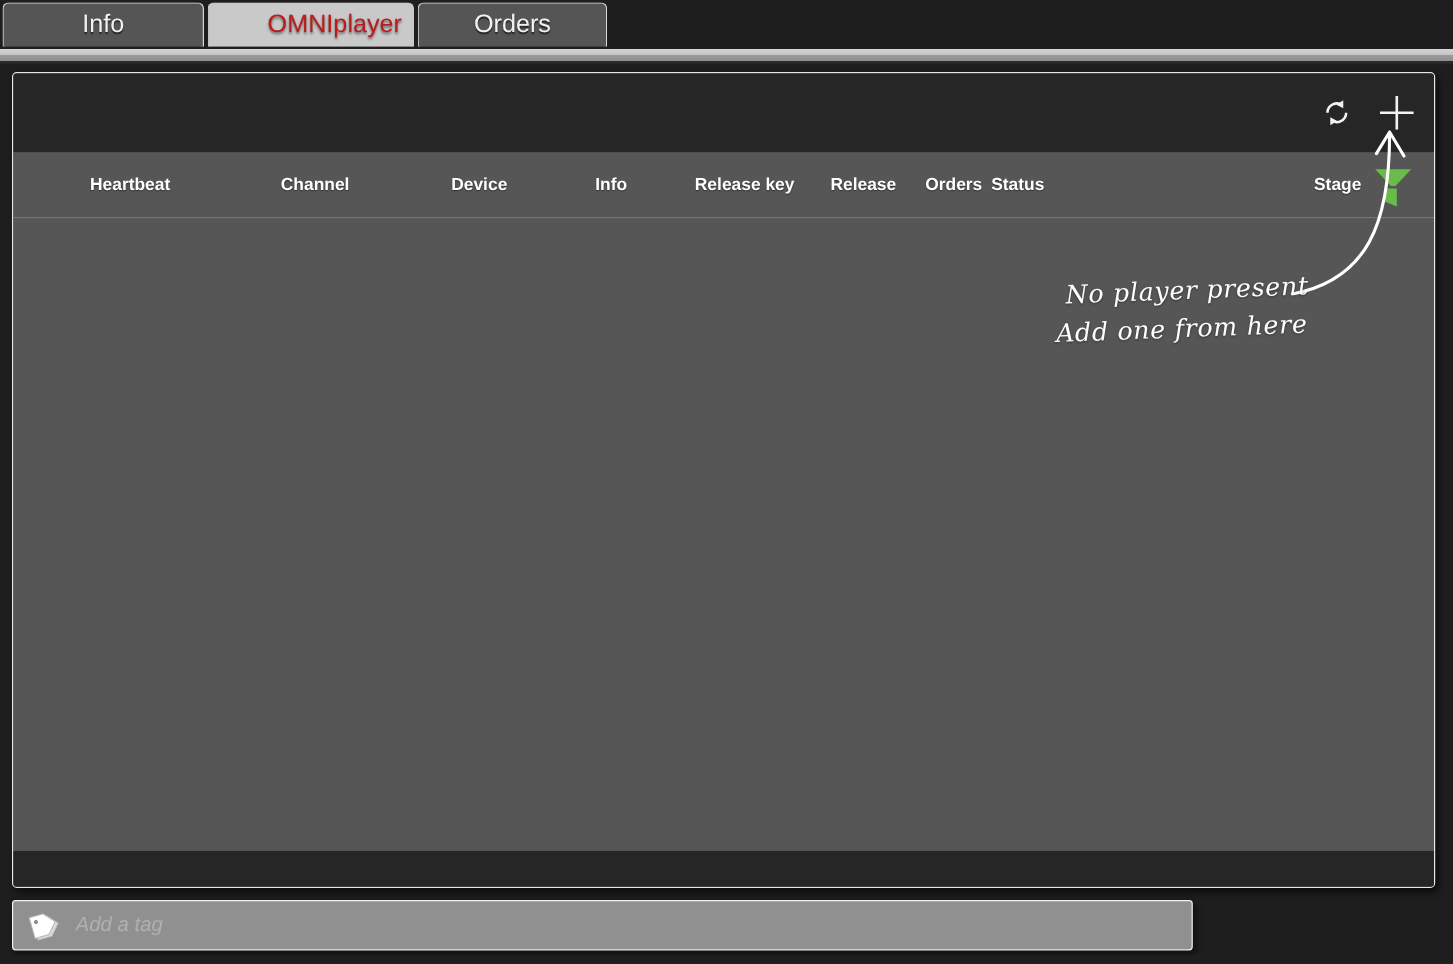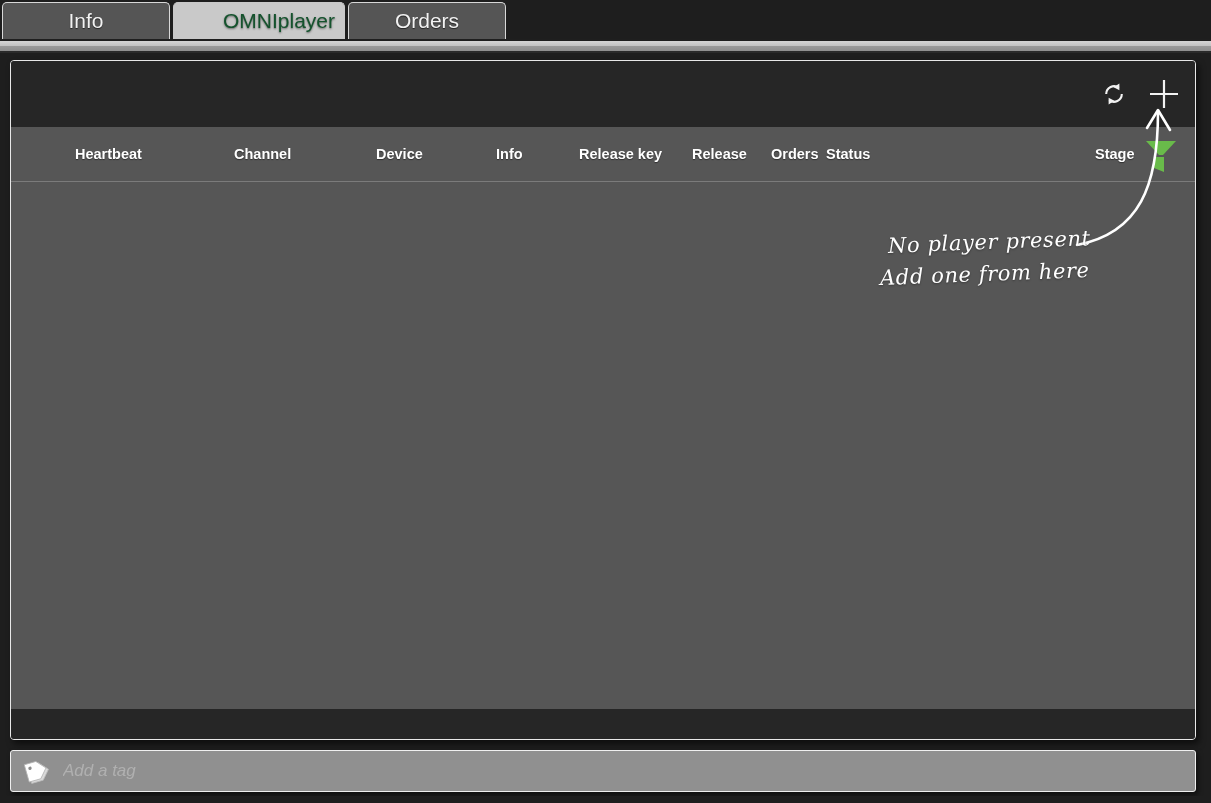--- a/index.html
+++ b/index.html
@@ -38,21 +38,21 @@
     cursor: pointer;
     user-select: none;
   }
   .tab.inactive {
     background: #555555;
     color: #f2f2f2;
     text-shadow: 0 1px 1px rgba(0,0,0,.6);
   }
   .tab.active {
     background: #c9c9c9;
-    color: #14532d;
+    color: #b91c1c;
     text-shadow: 0 1px 2px rgba(90,90,90,.9);
     border-color: #c9c9c9;
     padding-left: 40px;
   }
   #tab-info     { width: 168px; margin-left: 2px; }
   #tab-omni     { width: 172px; margin-left: 3px; }
   #tab-orders   { width: 158px; margin-left: 3px; }
 
   
   #tab-strip {
@@ -144,21 +144,21 @@
     transform: rotate(-2.2deg);
     text-shadow: 0 1px 2px rgba(0,0,0,.35);
   }
   #hand-line-1 { left: 888px; top: 230px; }
   #hand-line-2 { left: 880px; top: 262px; }
 
   
   #tag-bar {
     position: absolute;
     left: 10px; top: 750px;
-    width: 1186px; height: 42px;
+    width: 984px; height: 42px;
     box-sizing: border-box;
     background: #909090;
     border: 1px solid #f0f0f0;
     border-radius: 3px;
     box-shadow: 2px 3px 5px rgba(0,0,0,.5);
     display: flex;
     align-items: center;
   }
   #tag-icon-wrap {
     width: 52px;

